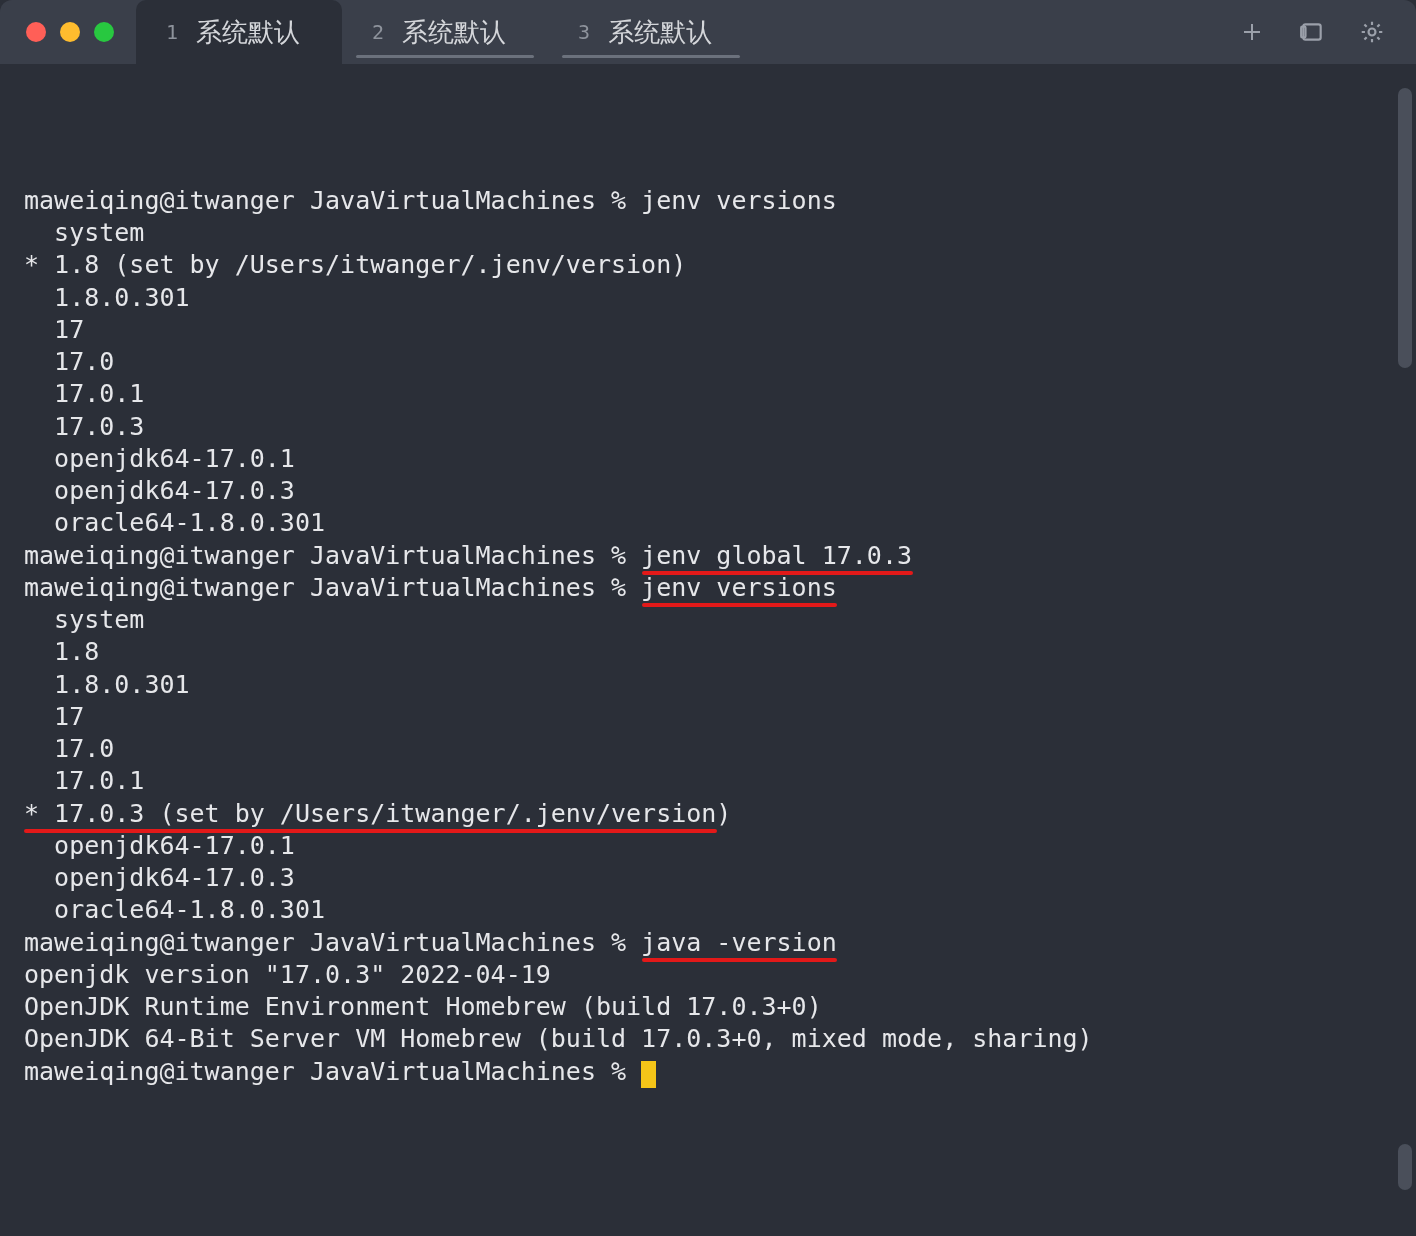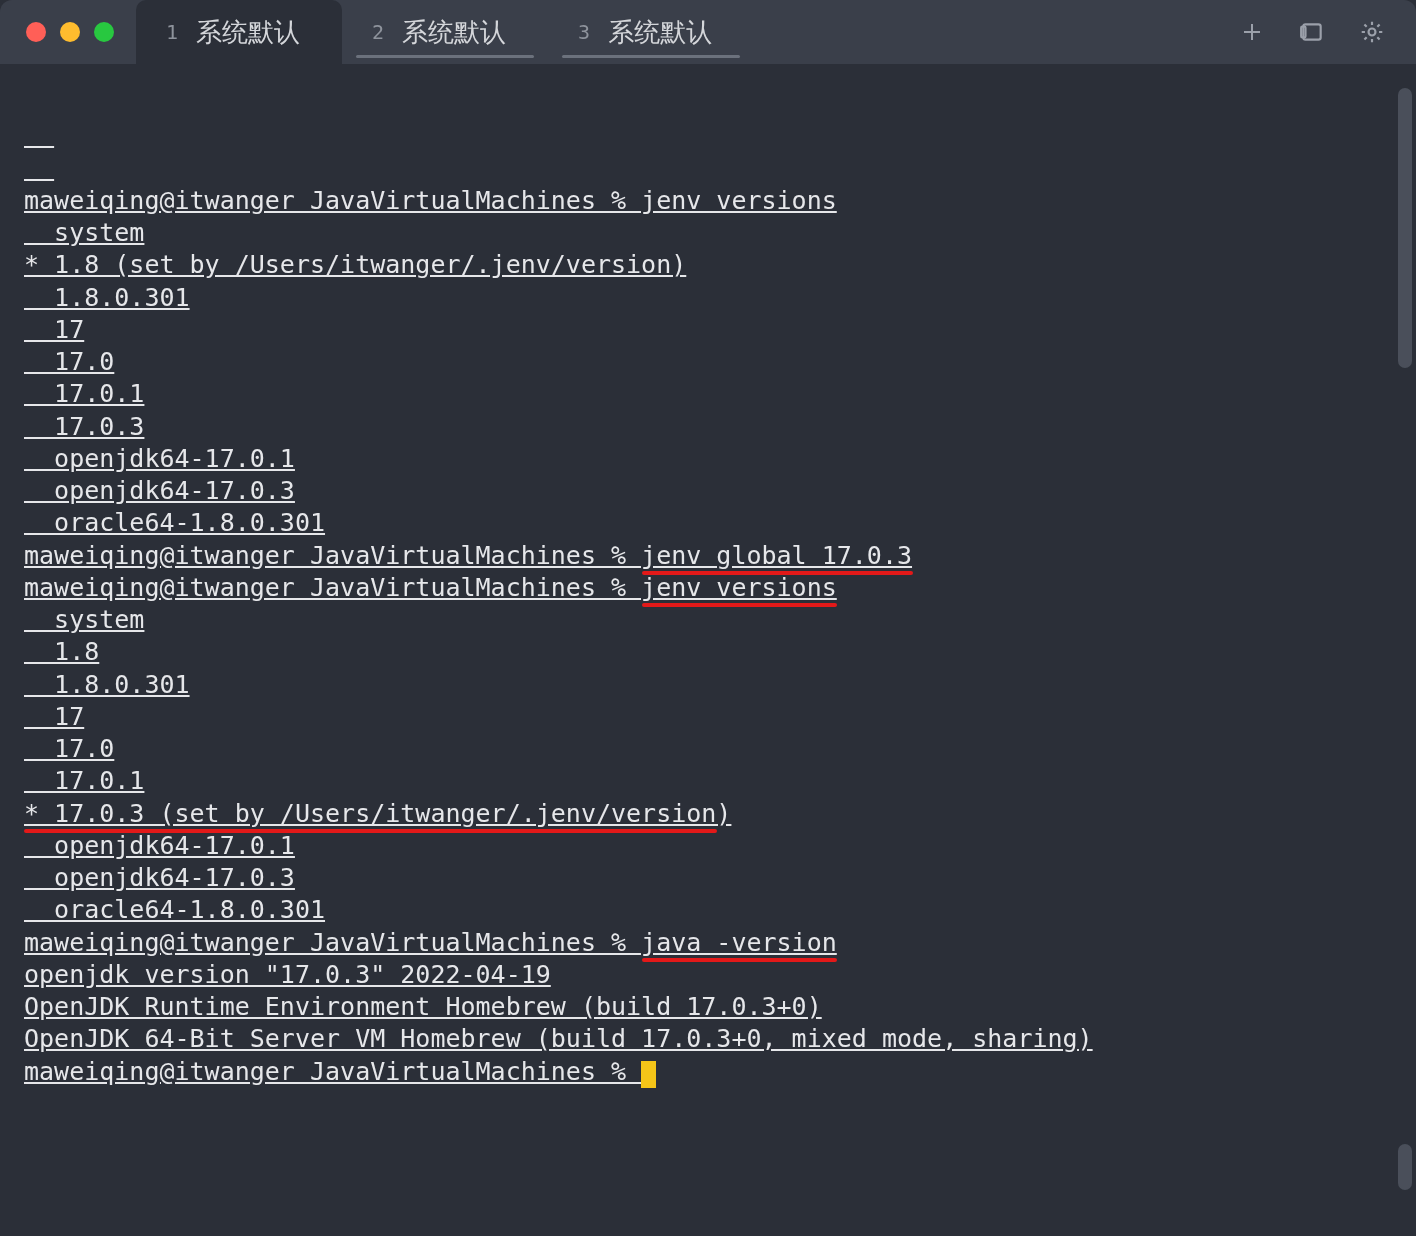--- a/index.html
+++ b/index.html
@@ -80,21 +80,20 @@
   .terminal {
     position: relative;
     width: 100%;
     height: calc(100% - 64px);
     padding: 24px 24px 24px 24px;
     color: #e6e7ea;
     font-size: 25px;
     line-height: 1.29;
     white-space: pre;
     overflow: hidden;
-    text-decoration: underline;
   }
   .term-line { position: relative; }
   .underline-red {
     position: absolute;
     height: 4px;
     background: #e31919;
     border-radius: 2px;
   }
   .cursor {
     display: inline-block;

